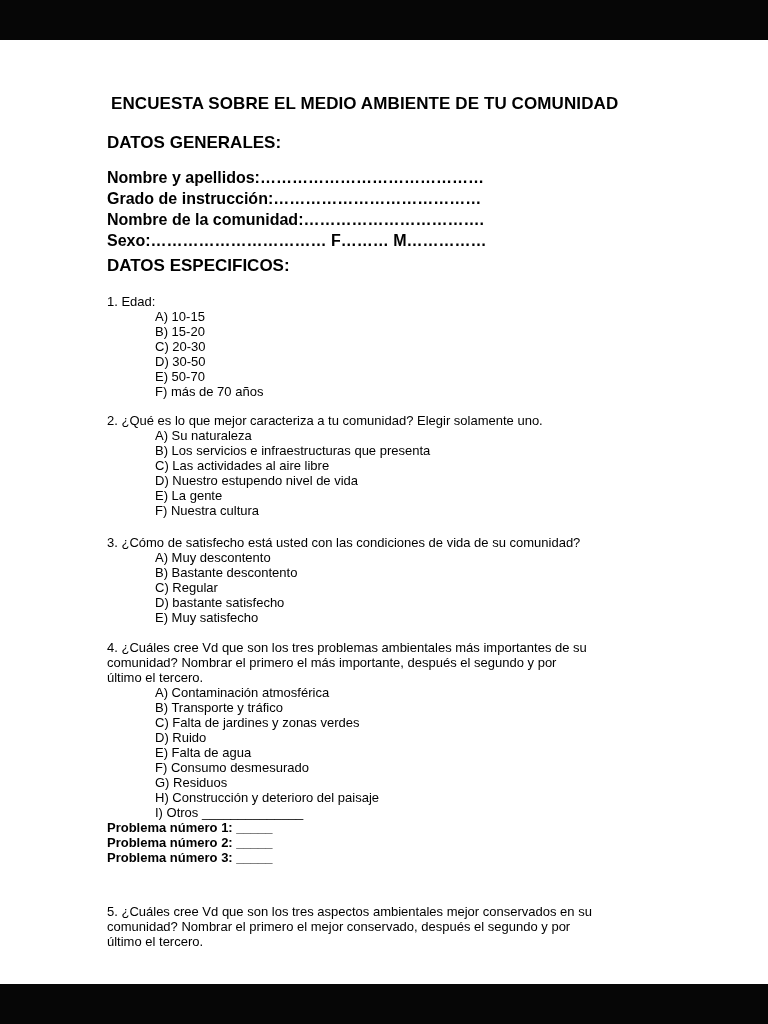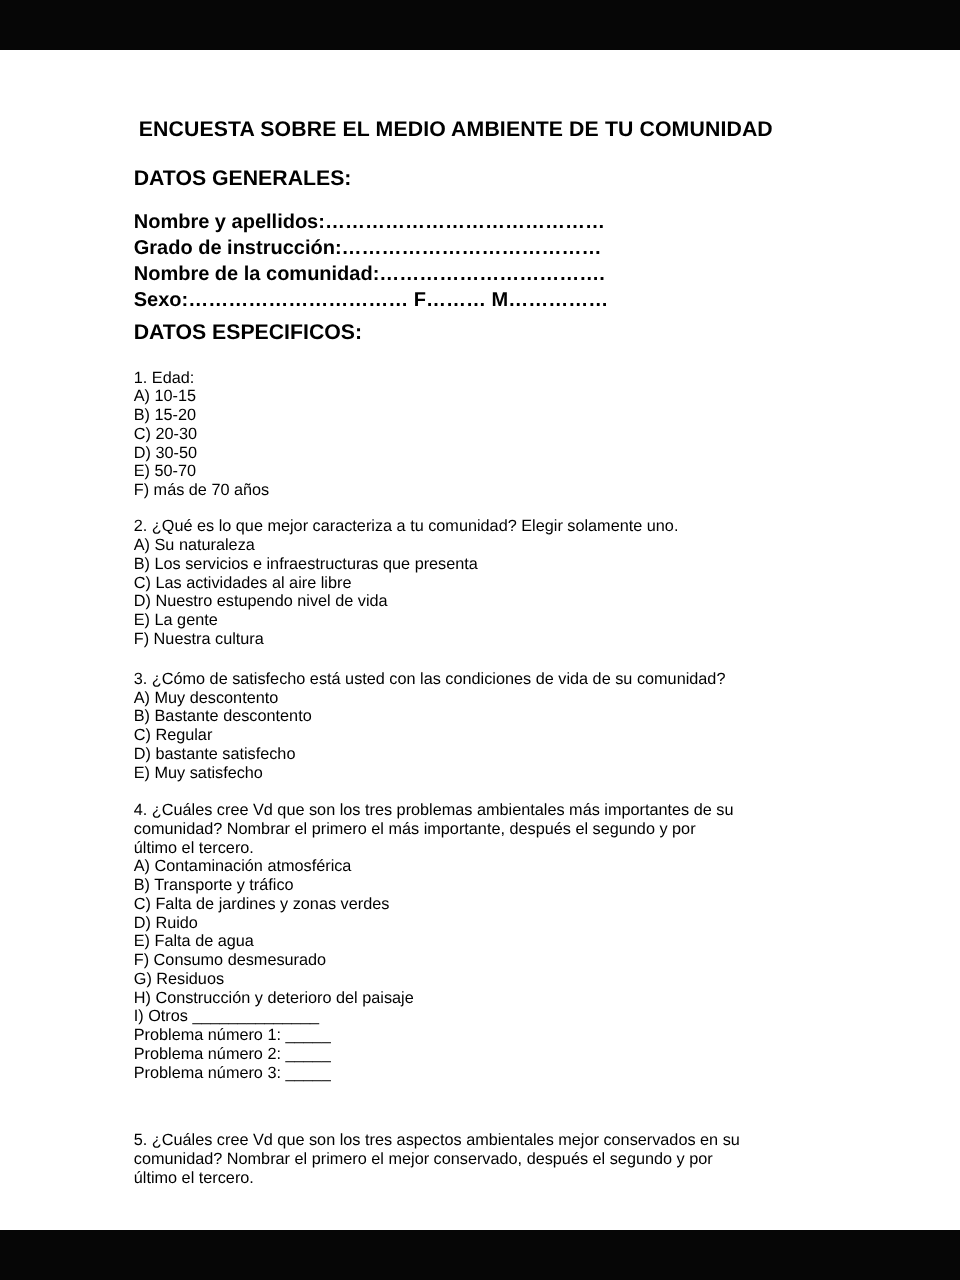--- a/index.html
+++ b/index.html
@@ -22,22 +22,22 @@
     letter-spacing: 0.1px;
   }
   .section-heading {
     font-size: 17px; font-weight: bold; white-space: nowrap; text-align: right;
   }
   .fields .field-line {
     font-size: 16px; font-weight: bold; line-height: 21px; white-space: nowrap;
   }
   .qblock { font-size: 13px; line-height: 15px; }
   .qblock .q-heading { font-weight: normal; white-space: nowrap; }
-  .qblock .q-option { font-weight: normal; white-space: nowrap; }
-  .qblock .q-answer { font-weight: normal; white-space: nowrap; }
+  .qblock .q-option { font-weight: normal; white-space: nowrap; margin-left: 48px; }
+  .qblock .q-answer { font-weight: bold; white-space: nowrap; }
 </style>
 </head>
 <body>
 
 <div class="bar top"></div>
 <div class="bar bottom"></div>
 
 <h1 class="abs doc-title" style="top:90px">ENCUESTA SOBRE EL MEDIO AMBIENTE DE TU COMUNIDAD</h1>
 
 <div class="abs section-heading" style="top:133px">DATOS GENERALES:</div>

